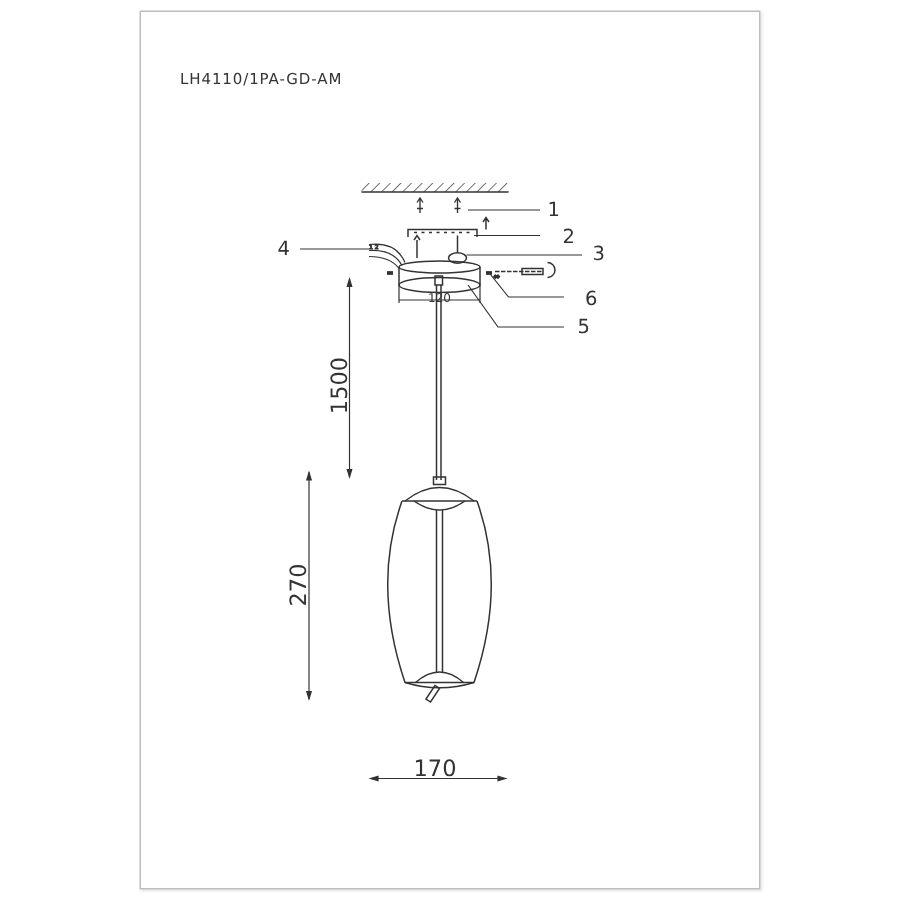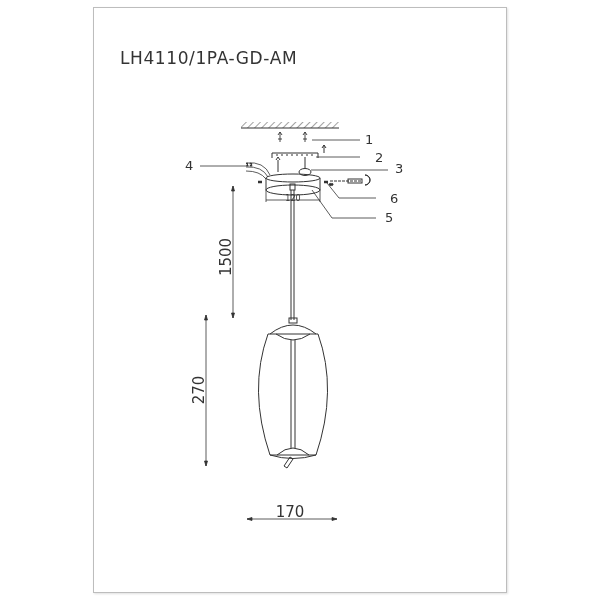--- a/index.html
+++ b/index.html
@@ -1,19 +1,19 @@
 <!DOCTYPE html>
 <html><head>
 <meta charset="utf-8">
 <style>
   html, body { margin: 0; padding: 0; background: #ffffff; }
   body { width: 600px; height: 600px; position: relative; overflow: hidden; font-family: "DejaVu Sans", sans-serif; }
   .frame { position: absolute; left: 93px; top: 7px; width: 412px; height: 584px; border: 1px solid #bdbdbd; box-shadow: 1px 1px 2px rgba(0,0,0,0.12); background:#fff; }
   svg.drawing { position: absolute; left: 0; top: 0; }
-  .title { position: absolute; left: 120px; top: 48px; font-size: 17px; letter-spacing: 0.6px; color: #333; }
+  .title { position: absolute; left: 120px; top: 48px; font-size: 10px; letter-spacing: 0.6px; color: #333; }
   .lbl { font-family: "DejaVu Sans", sans-serif; fill: #333; }
 </style>
 </head>
 <body>
 
 <div class="frame"></div>
 
 <div class="title">LH4110/1PA-GD-AM</div>
 
 <svg class="drawing" width="600" height="600" viewBox="0 0 600 600">

